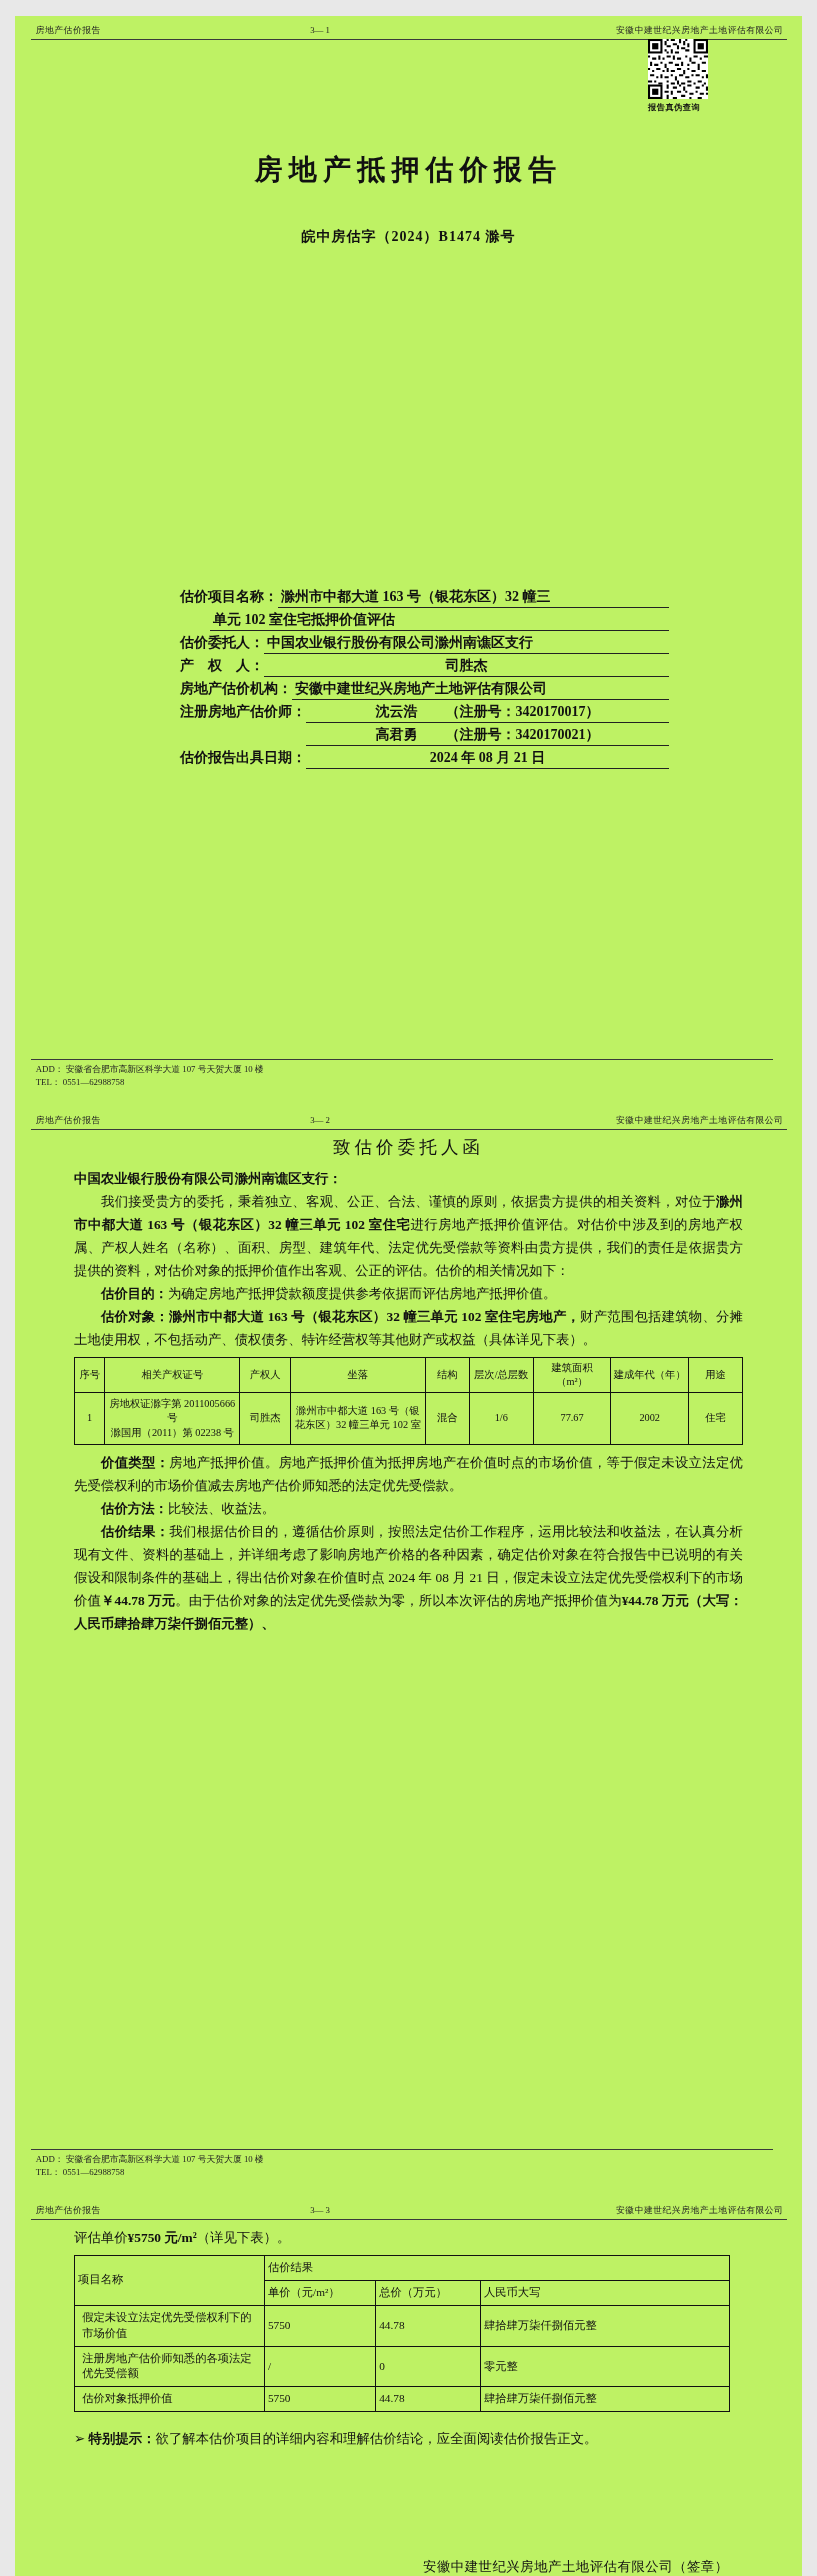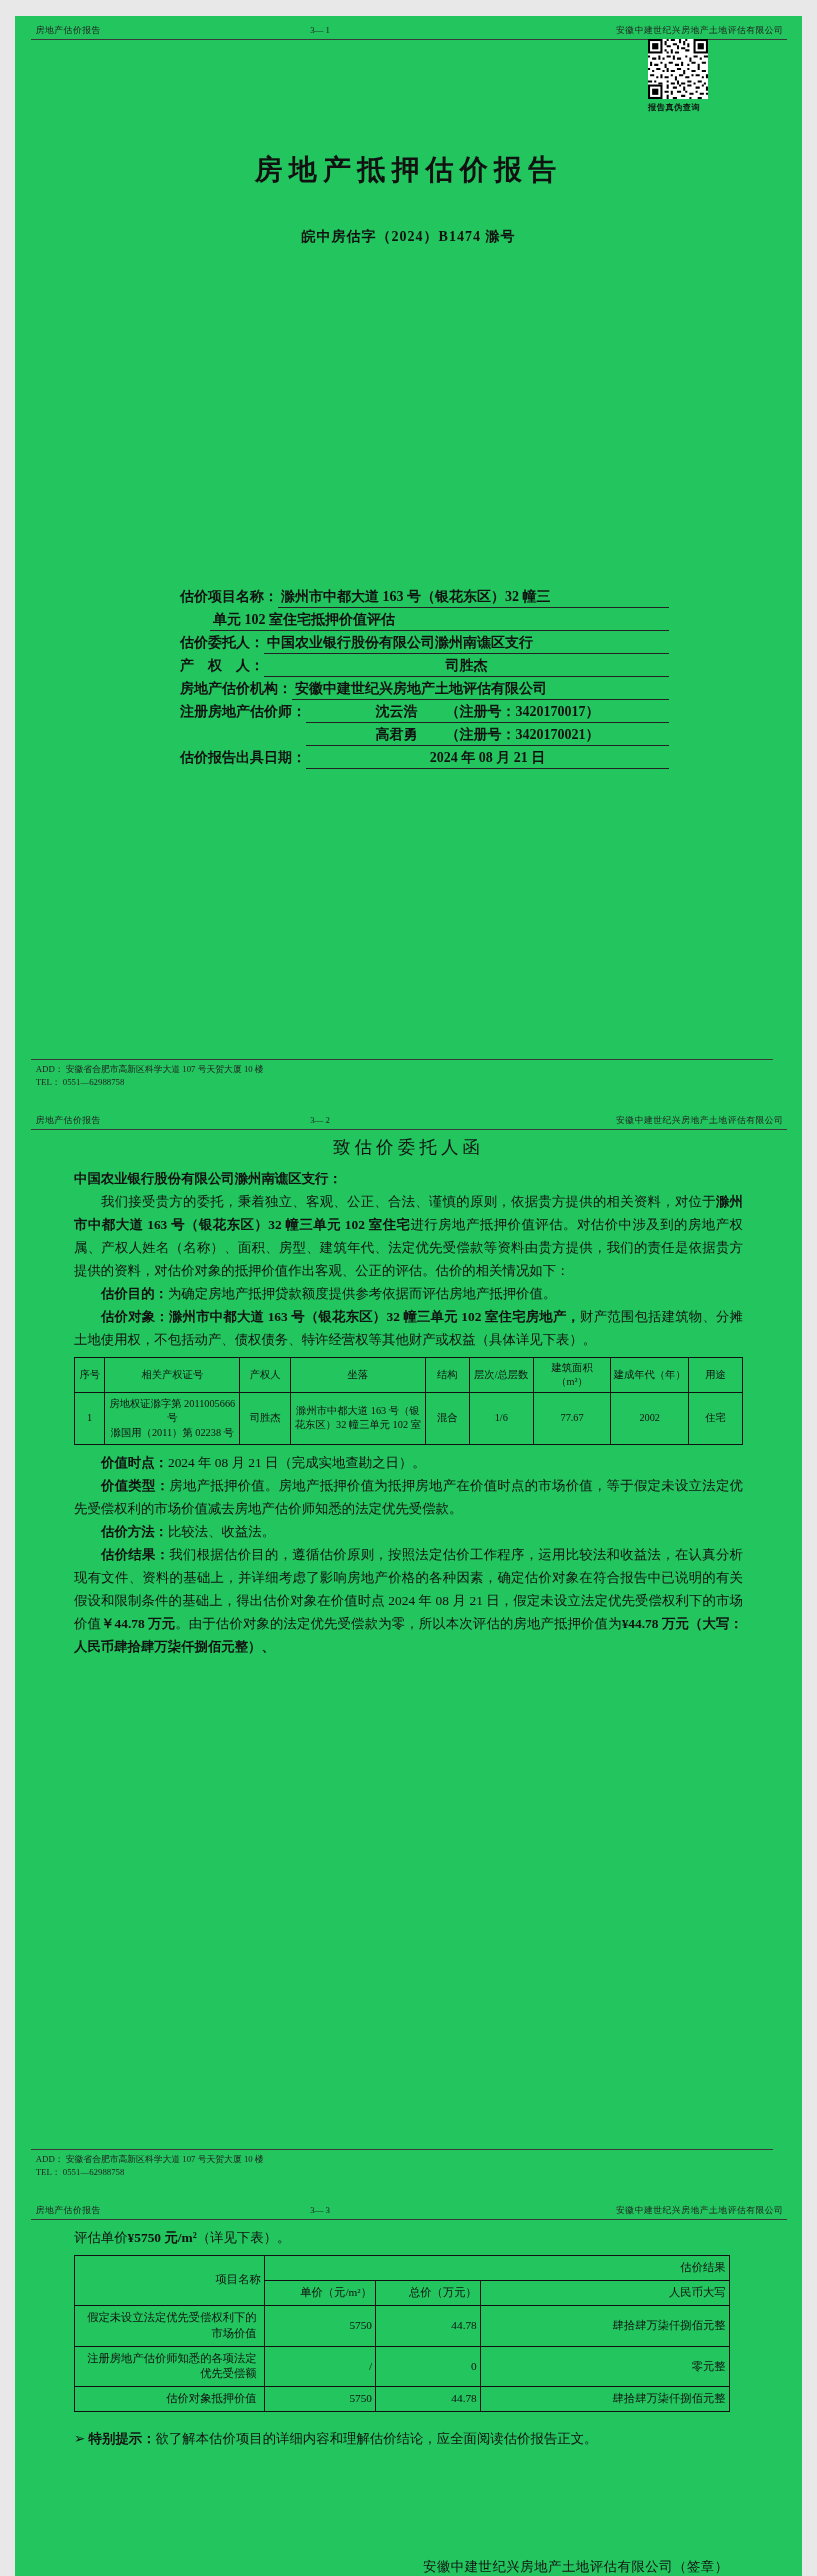--- a/index.html
+++ b/index.html
@@ -1,19 +1,19 @@
 <!DOCTYPE html>
 <html style="font-size:8.2px"><head>
 <meta charset="utf-8">
 <style>
   * { margin:0; padding:0; box-sizing:border-box; }
   html,body { background:#e8e8e8; }
   body { font-family:"Liberation Serif","DejaVu Serif",serif; color:#111; }
   .document { width:787px; margin:15.5px auto; }
-  .page { width:787px; height:1090px; background:#22c55e; position:relative; overflow:hidden; }
+  .page { width:787px; height:1090px; background:#bef264; position:relative; overflow:hidden; }
 
   
   .page-header { position:absolute; top:7.2px; left:15.5px; right:15.5px; height:17.5px;
                  border-bottom:1px solid #3a3a3a; font-size:8.8px; color:#222; }
   .page-header .h-left { position:absolute; left:5.2px; top:2.1px; letter-spacing:0.5px; }
   .page-header .h-center { position:absolute; left:37%; top:2.1px; }
   .page-header .h-right { position:absolute; right:3.1px; top:2.1px; letter-spacing:0.5px; }
   .page-footer { position:absolute; bottom:15.5px; left:15.5px; right:29px;
                  border-top:1px solid #3a3a3a; padding:3.1px 5.2px 0 5.2px; font-size:8.8px;
                  color:#222; line-height:1.55; }
@@ -43,21 +43,21 @@
   .salutation { font-weight:bold; }
   .para { text-align:justify; text-indent:27px; }
   .para.noindent { text-indent:0; }
   .b { font-weight:bold; }
 
   table { border-collapse:collapse; width:100%; table-layout:fixed; }
   .t2 { margin:6.2px 0; font-size:10.3px; line-height:1.35; }
   .t2 th, .t2 td { border:0.5px solid #111; padding:3.1px 2.1px; text-align:center; vertical-align:middle; font-weight:normal; }
   .t2 .cert div { margin:1px 0; }
   .t3 { margin:6.2px 0 0 0; font-size:11.3px; line-height:1.4; width:98%; }
-  .t3 td { border:0.5px solid #111; padding:4.1px 3.1px; text-align:right; vertical-align:middle; }
+  .t3 td { border:0.5px solid #111; padding:4.1px 3.1px; text-align:left; vertical-align:middle; }
   .t3 td.name { padding:4.1px 7.2px; }
 
   .note { margin-top:14.4px; }
   .sig-block { margin-top:103px; display:flex; flex-direction:column; align-items:flex-end; padding-right:14.4px; }
   .sig-inner { width:auto; text-align:center; line-height:27px; font-size:13.4px; }
   .sig-inner .company { letter-spacing:0.5px; }
 </style>
 </head>
 <body>
 
@@ -190,21 +190,20 @@
             <td>滁州市中都大道 163 号（银花东区）32 幢三单元 102 室</td>
             <td>混合</td>
             <td>1/6</td>
             <td>77.67</td>
             <td>2002</td>
             <td>住宅</td>
           </tr>
         </tbody>
       </table>
 
-      <p class="para"><span class="b">价值时点：</span><span>2024 年 08 月 21 日（完成实地查勘之日）。</span></p>
 
       <p class="para"><span class="b">价值类型：</span><span>房地产抵押价值。房地产抵押价值为抵押房地产在价值时点的市场价值，等于假定未设立法定优先受偿权利的市场价值减去房地产估价师知悉的法定优先受偿款。</span></p>
 
       <p class="para"><span class="b">估价方法：</span><span>比较法、收益法。</span></p>
 
       <p class="para"><span class="b">估价结果：</span><span>我们根据估价目的，遵循估价原则，按照法定估价工作程序，运用比较法和收益法，在认真分析现有文件、资料的基础上，并详细考虑了影响房地产价格的各种因素，确定估价对象在符合报告中已说明的有关假设和限制条件的基础上，得出估价对象在价值时点 2024 年 08 月 21 日，假定未设立法定优先受偿权利下的市场价值</span><span class="b">￥44.78 万元</span><span>。由于估价对象的法定优先受偿款为零，所以本次评估的房地产抵押价值为</span><span class="b">¥44.78 万元（大写：人民币肆拾肆万柒仟捌佰元整）、</span></p>
     </div>
 
     <div class="page-footer">
       <div>ADD： 安徽省合肥市高新区科学大道 107 号天贺大厦 10 楼</div>

